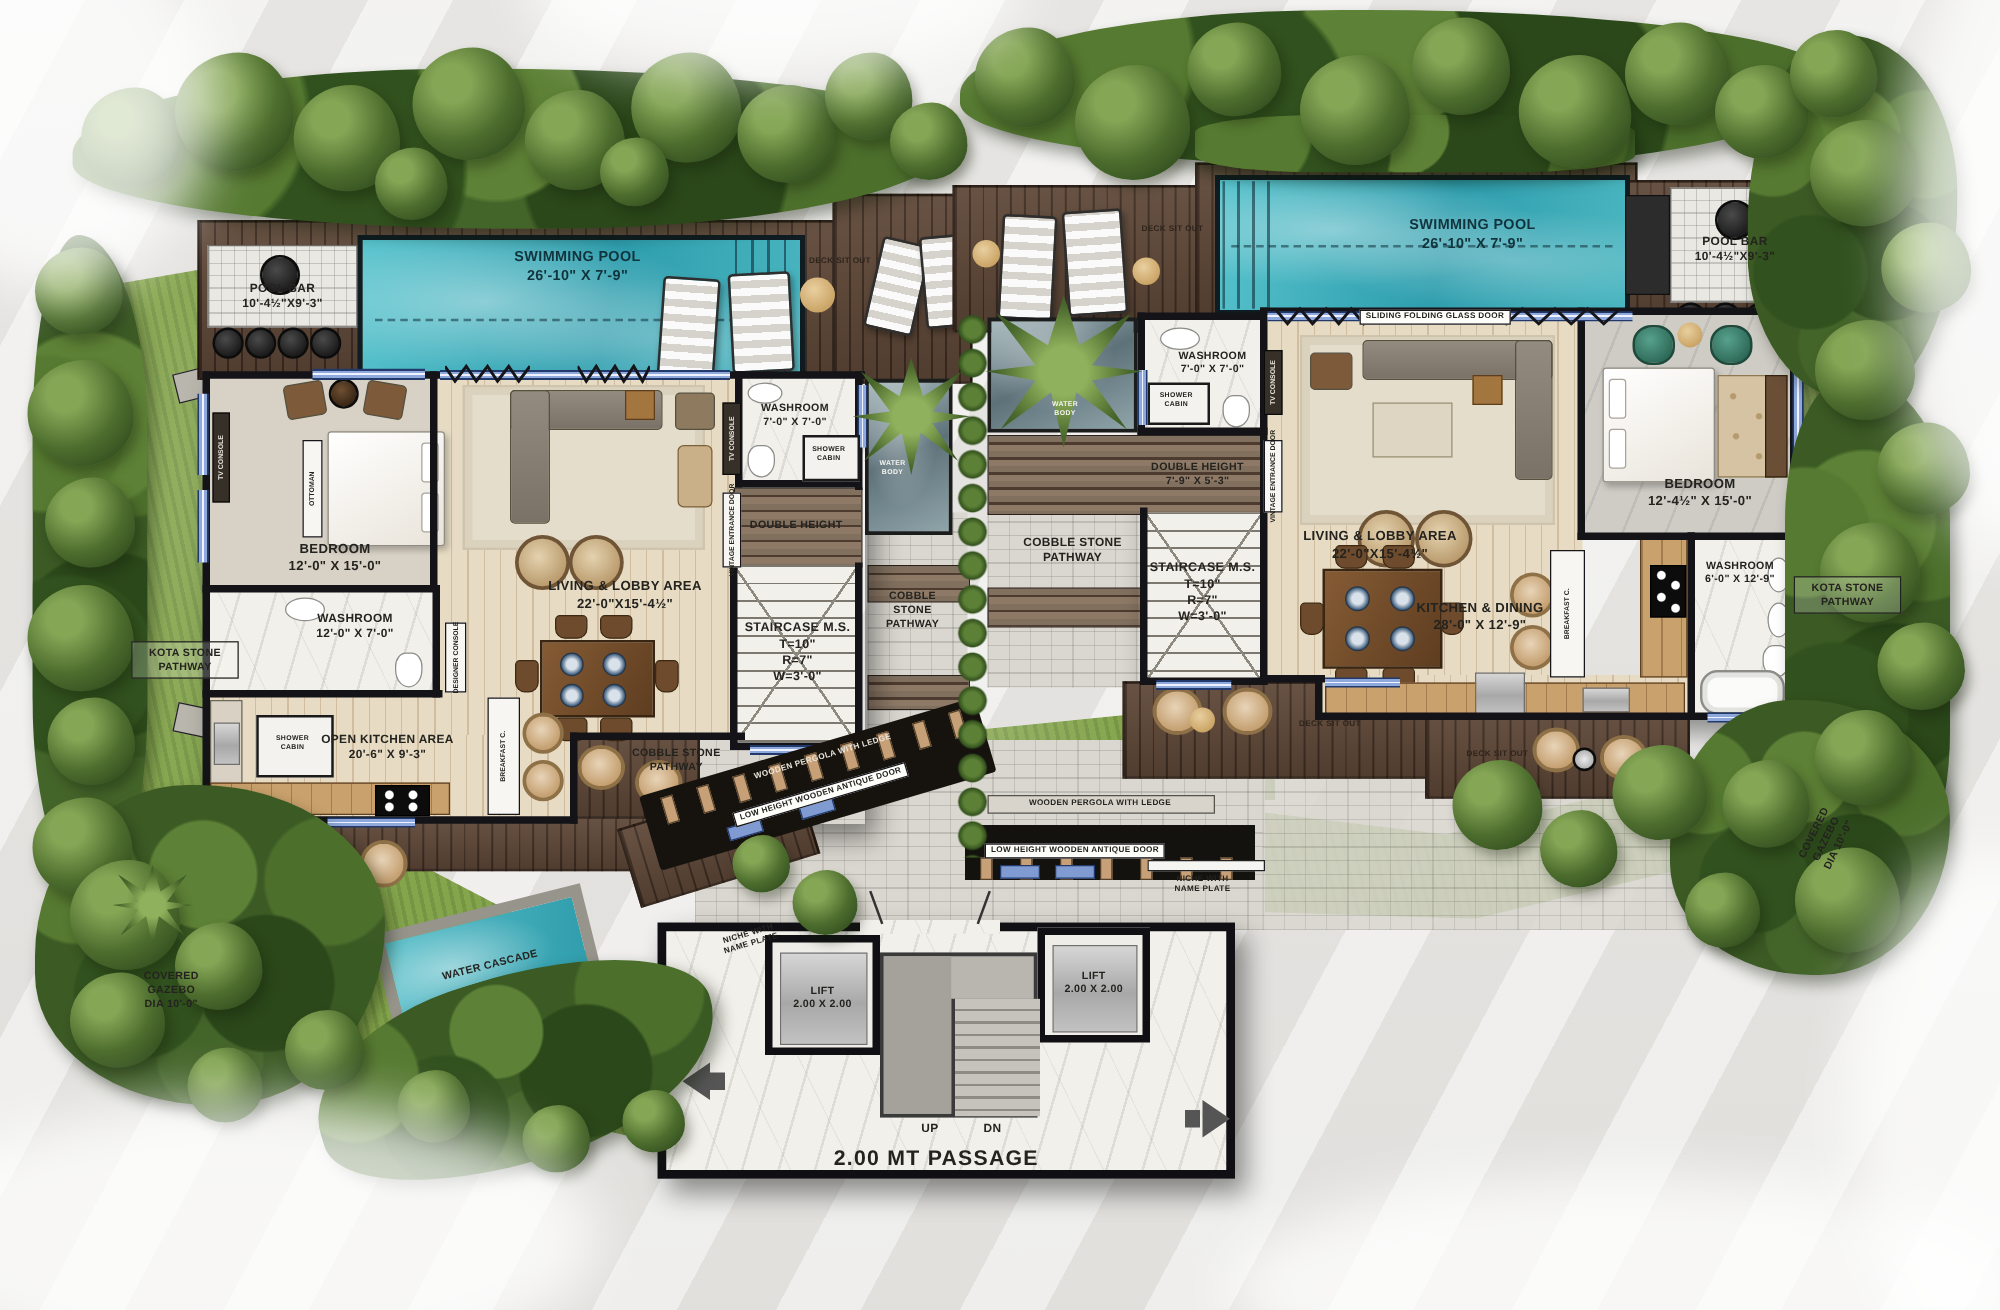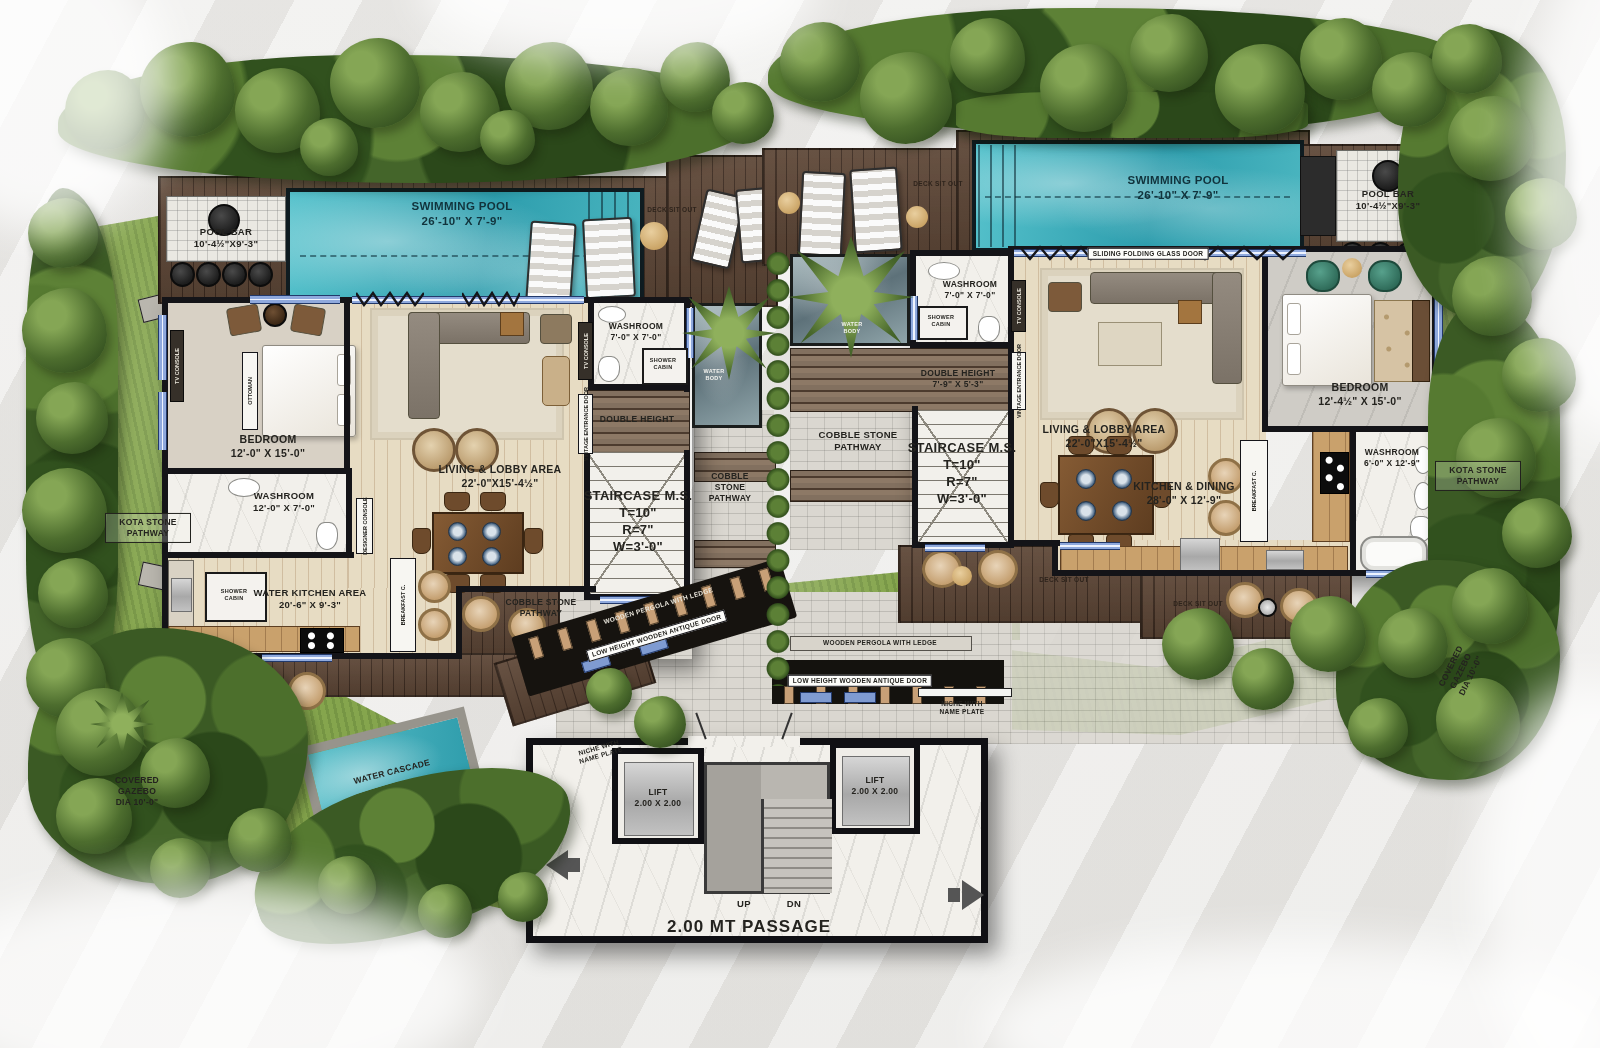--- a/index.html
+++ b/index.html
@@ -60,21 +60,21 @@
      radial-gradient(ellipse at 40% 30%,rgba(255,255,255,.35),transparent 55%),
      linear-gradient(155deg,#a7b9bd,#5d7179 48%,#90a5aa)}
   .metal{background:linear-gradient(180deg,#d6d6d6,#a8a8a8 55%,#c2c2c2);
      border:1px solid #6f6f6f}
   .wall{position:absolute;background:#141418}
   .winh{position:absolute;background:linear-gradient(180deg,#22396b 0 16%,#8fa9dd 16% 42%,#eef3ff 42% 58%,#8fa9dd 58% 84%,#22396b 84%)}
   .winv{position:absolute;background:linear-gradient(90deg,#22396b 0 16%,#8fa9dd 16% 42%,#eef3ff 42% 58%,#8fa9dd 58% 84%,#22396b 84%)}
   .lbl{position:absolute;font-weight:bold;color:#24231f;text-align:center;letter-spacing:.3px;
      line-height:1.3;white-space:nowrap;transform:translate(-50%,-50%);z-index:30}
   .lbl span{display:block}
-  .fs5{font-size:5.5px}.fs6{font-size:6.5px}.fs7{font-size:13px}.fs8{font-size:8.5px}
+  .fs5{font-size:5.5px}.fs6{font-size:6.5px}.fs7{font-size:10px}.fs8{font-size:8.5px}
   .fs9{font-size:9.5px}.fs10{font-size:10.5px}.fs11{font-size:11.5px}.fs16{font-size:17px;letter-spacing:1px}
   .white{color:#f3f3ef}.pool-t{color:#11333c}
   .box{background:#fdfdfa;border:1px solid #15151a;padding:1px 4px}
   .outbox{border:1.6px solid #21211d;padding:3px 6px;background:rgba(246,249,240,.22)}
   .console{position:absolute;background:#363029;border:1px solid #0b0b0b;z-index:25}
   .console .vtx{position:absolute;left:50%;top:50%;writing-mode:vertical-rl;
      transform:translate(-50%,-50%) rotate(180deg);font-size:5.5px;font-weight:bold;color:#e9e5da;white-space:nowrap}
   .wbox{position:absolute;background:#f7f6f2;border:1px solid #15151a;z-index:25}
   .wbox .vtx{position:absolute;left:50%;top:50%;writing-mode:vertical-rl;
      transform:translate(-50%,-50%) rotate(180deg);font-size:5.5px;font-weight:bold;color:#23221e;white-space:nowrap}
@@ -588,21 +588,21 @@
       <span>12'-0" X 15'-0"</span>
     </div>
   <div class="lbl fs9" style="left:284px;top:502px">
       <span>WASHROOM</span>
       <span>12'-0" X 7'-0"</span>
     </div>
   <div class="lbl fs5" style="left:234px;top:595px">
       <span style="width:34px;white-space:normal">SHOWER CABIN</span>
     </div>
   <div class="lbl fs9" style="left:310px;top:599px">
-      <span>WATER KITCHEN AREA</span>
+      <span>OPEN KITCHEN AREA</span>
       <span>20'-6" X 9'-3"</span>
     </div>
   <div class="lbl fs10" style="left:500px;top:477px">
       <span>LIVING &amp; LOBBY AREA</span>
       <span>22'-0"X15'-4½"</span>
     </div>
   <div class="lbl fs8" style="left:636px;top:332px">
       <span>WASHROOM</span>
       <span>7'-0" X 7'-0"</span>
     </div>

